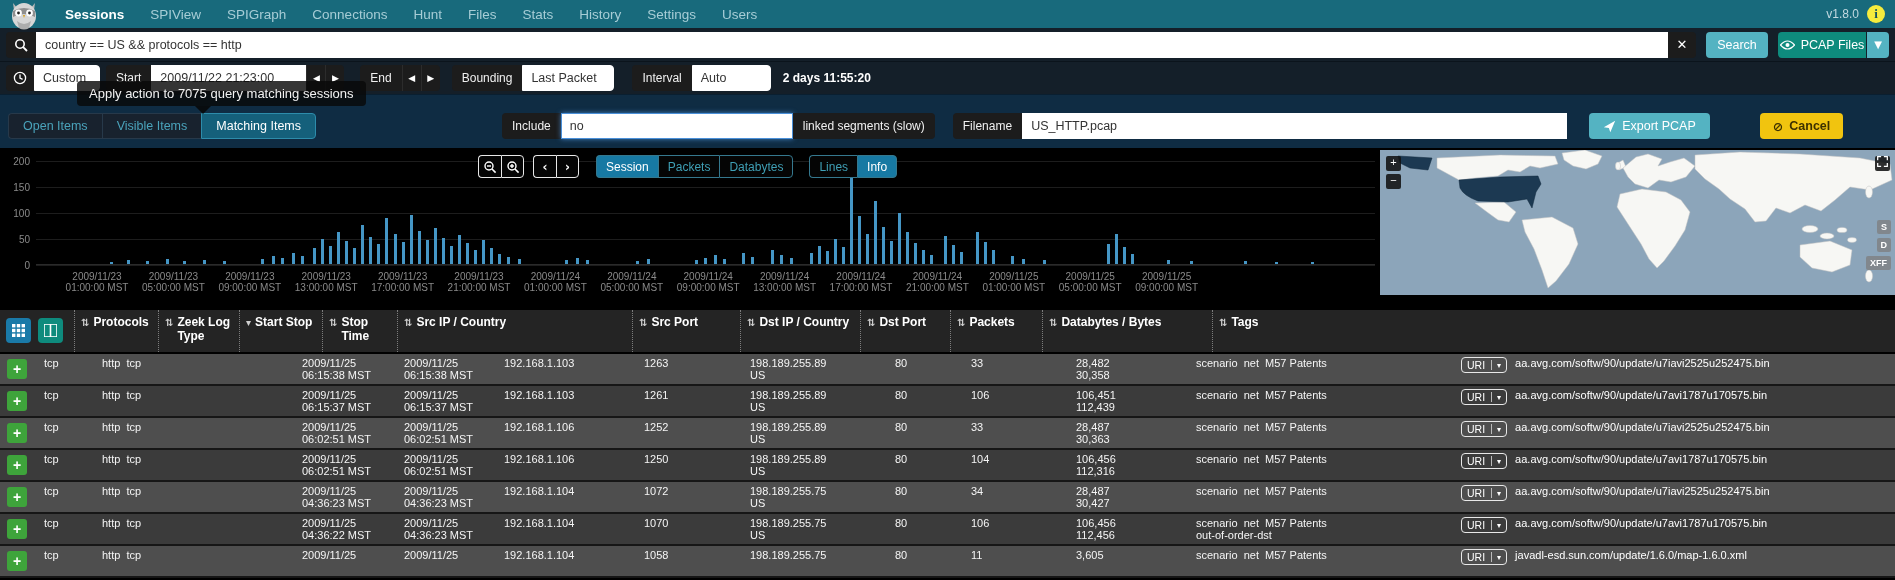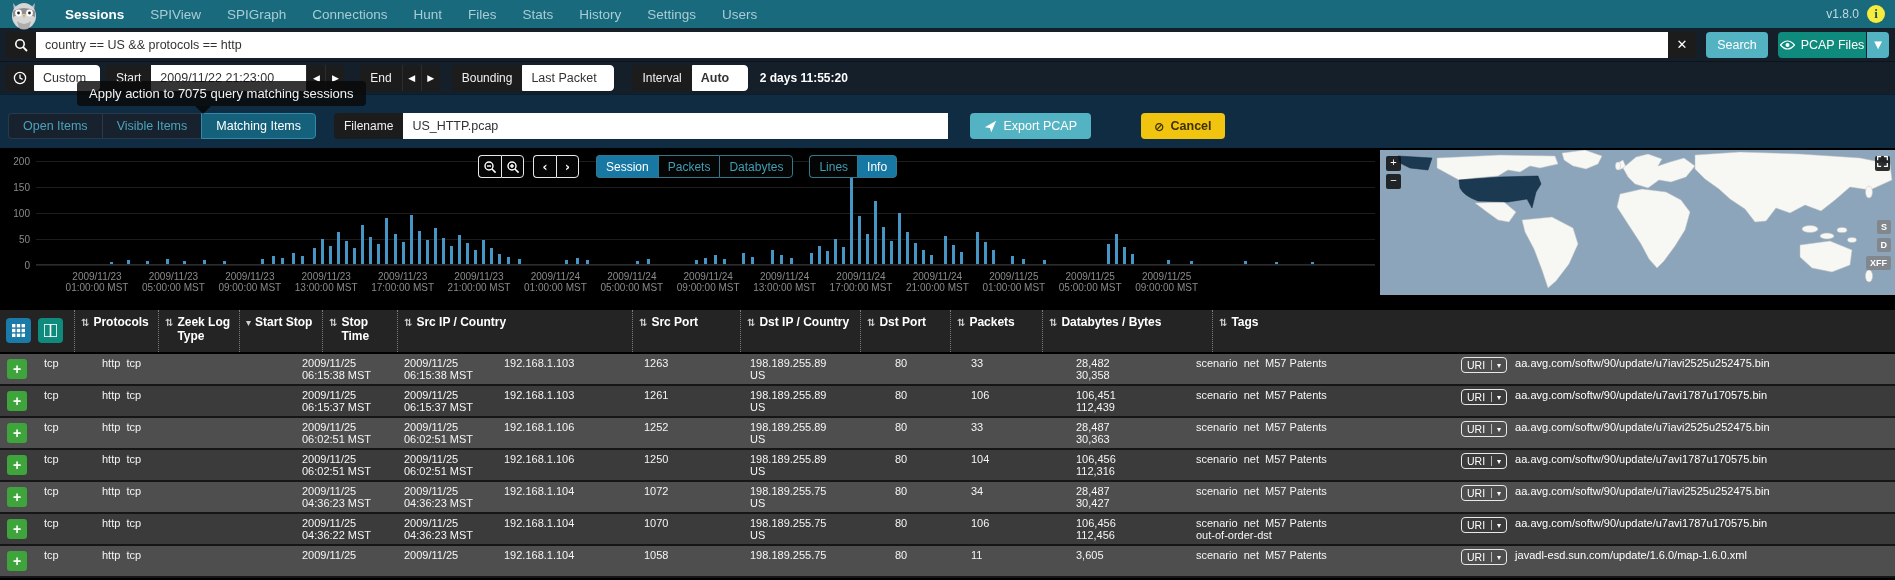--- a/index.html
+++ b/index.html
@@ -49,21 +49,21 @@
 
   
   .grp { display:flex; align-items:center; }
   .stepbtn { width:19px; background:#1c1c1c; color:#fff; font-size:9px; border-radius:0;
     border-left:1px solid #2c2c2c; }
   .stepbtn.last { border-radius:0 4px 4px 0; }
   #range-field { width:66px; border-radius:0 4px 4px 0; }
   #start-field { width:155px; }
   #end-field { width:245px; }
   #bounding-field { width:92px; border-radius:0 4px 4px 0; }
-  #interval-field { width:56px; border-radius:0 4px 4px 0;font-weight:bold; }
+  #interval-field { width:79px; border-radius:0 4px 4px 0; }
   .duration { color:#fff; font-weight:bold; font-size:12px; margin-left:12px; white-space:nowrap; }
 
   
   .tabs { display:flex; }
   .tab { height:26px; padding:0 14px; display:flex; align-items:center; font-size:12.5px;
     background:#18222e; color:#4aa3bb; border:1px solid #27394a; border-right:none; cursor:pointer; white-space:nowrap; }
   .tab:first-child { border-radius:4px 0 0 4px; }
   .tab:last-child { border-right:1px solid #27394a; border-radius:0 4px 4px 0; }
   .tab.active { background:#15607b; border-color:#2d8cab; color:#fff; }
   #include-input { width:232px; border:1px solid #4a90d9; box-shadow:0 0 5px rgba(74,144,217,.8); }
@@ -223,20 +223,25 @@
     </div>
     <span class="duration">2 days 11:55:20</span>
   </div>
 
   <div class="band-export">
     <div class="tabs" style="margin-left:2px">
         <div class="tab">Open Items</div>
         <div class="tab">Visible Items</div>
         <div class="tab active">Matching Items</div>
       </div>
+    <div class="grp" style="margin-left:186px">
+      <span class="addon left">Include</span>
+      <input id="include-input" class="field" value="no" style="">
+      <span class="addon right">linked segments (slow)</span>
+    </div>
     <div class="grp" style="margin-left:18px">
       <span class="addon left">Filename</span>
       <input id="filename-input" class="field" value="US_HTTP.pcap" style="">
     </div>
     <button class="btn export-btn">
       <svg width="13" height="13" viewBox="0 0 16 16">
           <path d="M1 9 L15 1 L9 15 L7.2 9.8 Z" fill="#fff"></path>
         </svg>
       <span>Export PCAP</span>
     </button>

